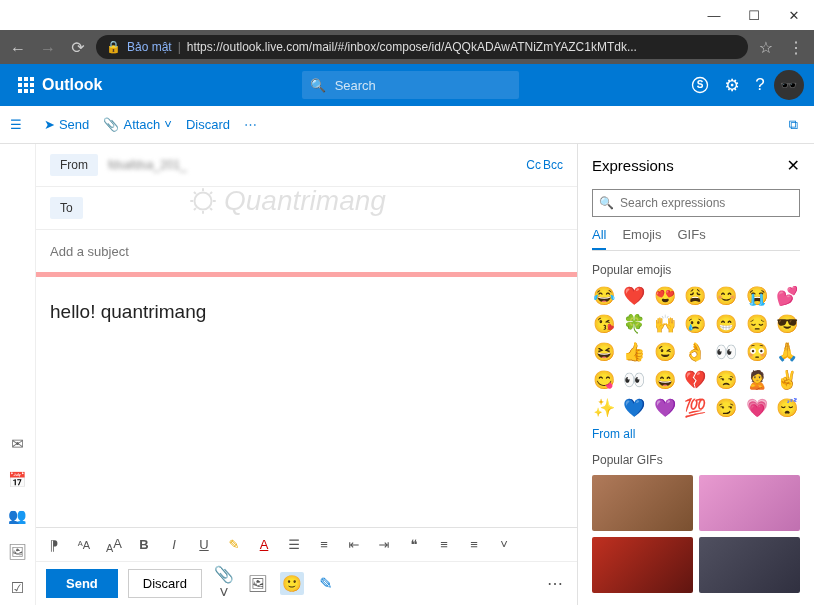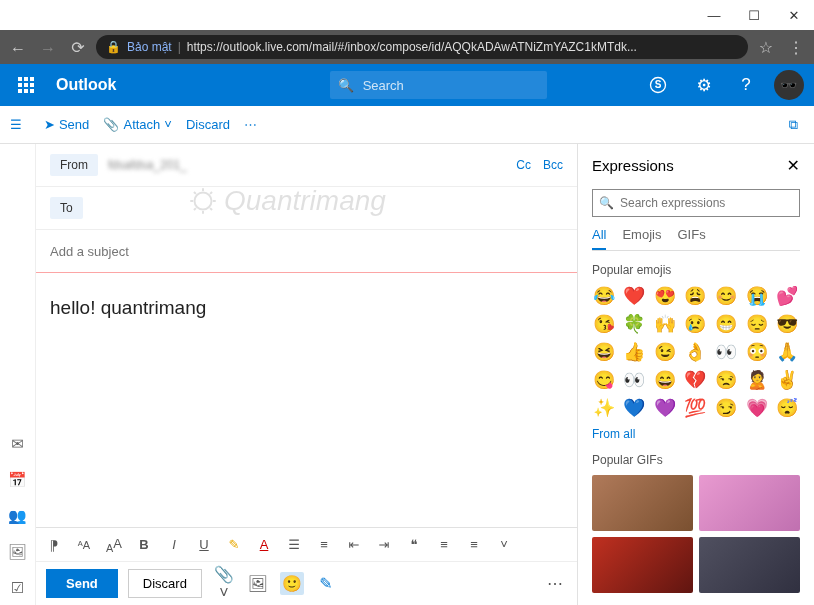--- a/index.html
+++ b/index.html
@@ -10,21 +10,21 @@
 .window-row .win-ctrl span { width: 40px; text-align: center; font-size: 13px; color: #333; }
 
 .addr-bar { height: 34px; background: #555; display: flex; align-items: center; padding: 0 6px; gap: 6px; color: #ccc; }
 .addr-bar .nav-btn { width: 24px; text-align: center; font-size: 16px; }
 .addr-bar .url-box { flex: 1; background: #222; border-radius: 14px; height: 24px; display: flex; align-items: center; padding: 0 10px; font-size: 12px; gap: 6px; color: #ddd; overflow: hidden; }
 .addr-bar .url-box .sec { color: #8ab4f8; }
 .addr-bar .star { width: 24px; text-align: center; }
 .addr-bar .menu { width: 24px; text-align: center; }
 
 
-.olk-header { height: 42px; background: #0078d4; display: flex; align-items: center; padding: 8px 10px; color: #fff; gap: 14px; }
+.olk-header { height: 42px; background: #0078d4; display: flex; align-items: center; padding: 8px 10px; color: #fff; }
 .waffle { width: 32px; height: 32px; display: flex; align-items: center; justify-content: center; }
 .waffle-grid { display: grid; grid-template-columns: repeat(3, 4px); grid-template-rows: repeat(3, 4px); gap: 2px; }
 .waffle-grid span { background: #fff; }
 .brand { font-size: 16px; font-weight: 600; }
 .olk-search { flex: 1; max-width: 260px; margin-left: 200px; background: #2388da; border-radius: 2px; height: 28px; display: flex; align-items: center; padding: 0 8px; color: #cfe5f6; gap: 8px; font-size: 13px; }
 .olk-search input { background: transparent; border: none; outline: none; color: #000000; flex: 1; font-size: 13px; }
 .olk-search input::placeholder { color: #cfe5f6; }
 .olk-header .spacer { flex: 1; }
 .hdr-icon { width: 28px; text-align: center; font-size: 17px; }
 .avatar { width: 30px; height: 30px; border-radius: 50%; background: #333; display: flex; align-items: center; justify-content: center; font-size: 14px; }
@@ -36,22 +36,22 @@
 .compose-bar .popout { margin-left: auto; margin-right: 6px; color: #0078d4; }
 
 
 .main-row { display: flex; height: calc(605px - 30px - 34px - 42px - 38px); }
 .left-rail { width: 36px; border-right: 1px solid #eee; display: flex; flex-direction: column; align-items: center; justify-content: flex-end; padding-bottom: 8px; gap: 18px; color: #666; font-size: 15px; }
 
 .compose-area { flex: 1; display: flex; flex-direction: column; border-right: 1px solid #e1e1e1; position: relative; }
 .field-row { display: flex; align-items: center; padding: 10px 14px; border-bottom: 1px solid #eee; gap: 10px; font-size: 13px; }
 .field-chip { background: #eaf2fb; padding: 4px 10px; border-radius: 2px; color: #333; font-size: 12px; }
 .from-value { color: #888; font-size: 12px; filter: blur(2px); }
-.cc-bcc { margin-left: auto; display: flex; gap: 12px; color: #0078d4; font-size: 12px; }
-.subject-row { padding: 12px 14px; border-bottom: 1px solid #fca5a5; }
+.cc-bcc { margin-left: auto; display: flex; gap: 2px; color: #0078d4; font-size: 12px; }
+.subject-row { padding: 12px 14px; border-bottom: 5px solid #fca5a5; }
 .subject-row input { border: none; outline: none; width: 100%; font-size: 13px; color: #888; }
 .body { flex: 1; padding: 24px 14px; font-size: 19px; color: #222; }
 
 
 .watermark { position: absolute; top: 40px; left: 150px; font-size: 28px; color: rgba(0,0,0,0.12); font-style: italic; pointer-events: none; display: flex; align-items: center; gap: 4px; }
 
 
 .fmt-bar { height: 34px; border-top: 1px solid #e1e1e1; display: flex; align-items: center; padding: 0 8px; gap: 10px; color: #555; font-size: 13px; }
 .fmt-bar .fmt { width: 20px; text-align: center; }
 .fmt-bar .bold { font-weight: bold; }

